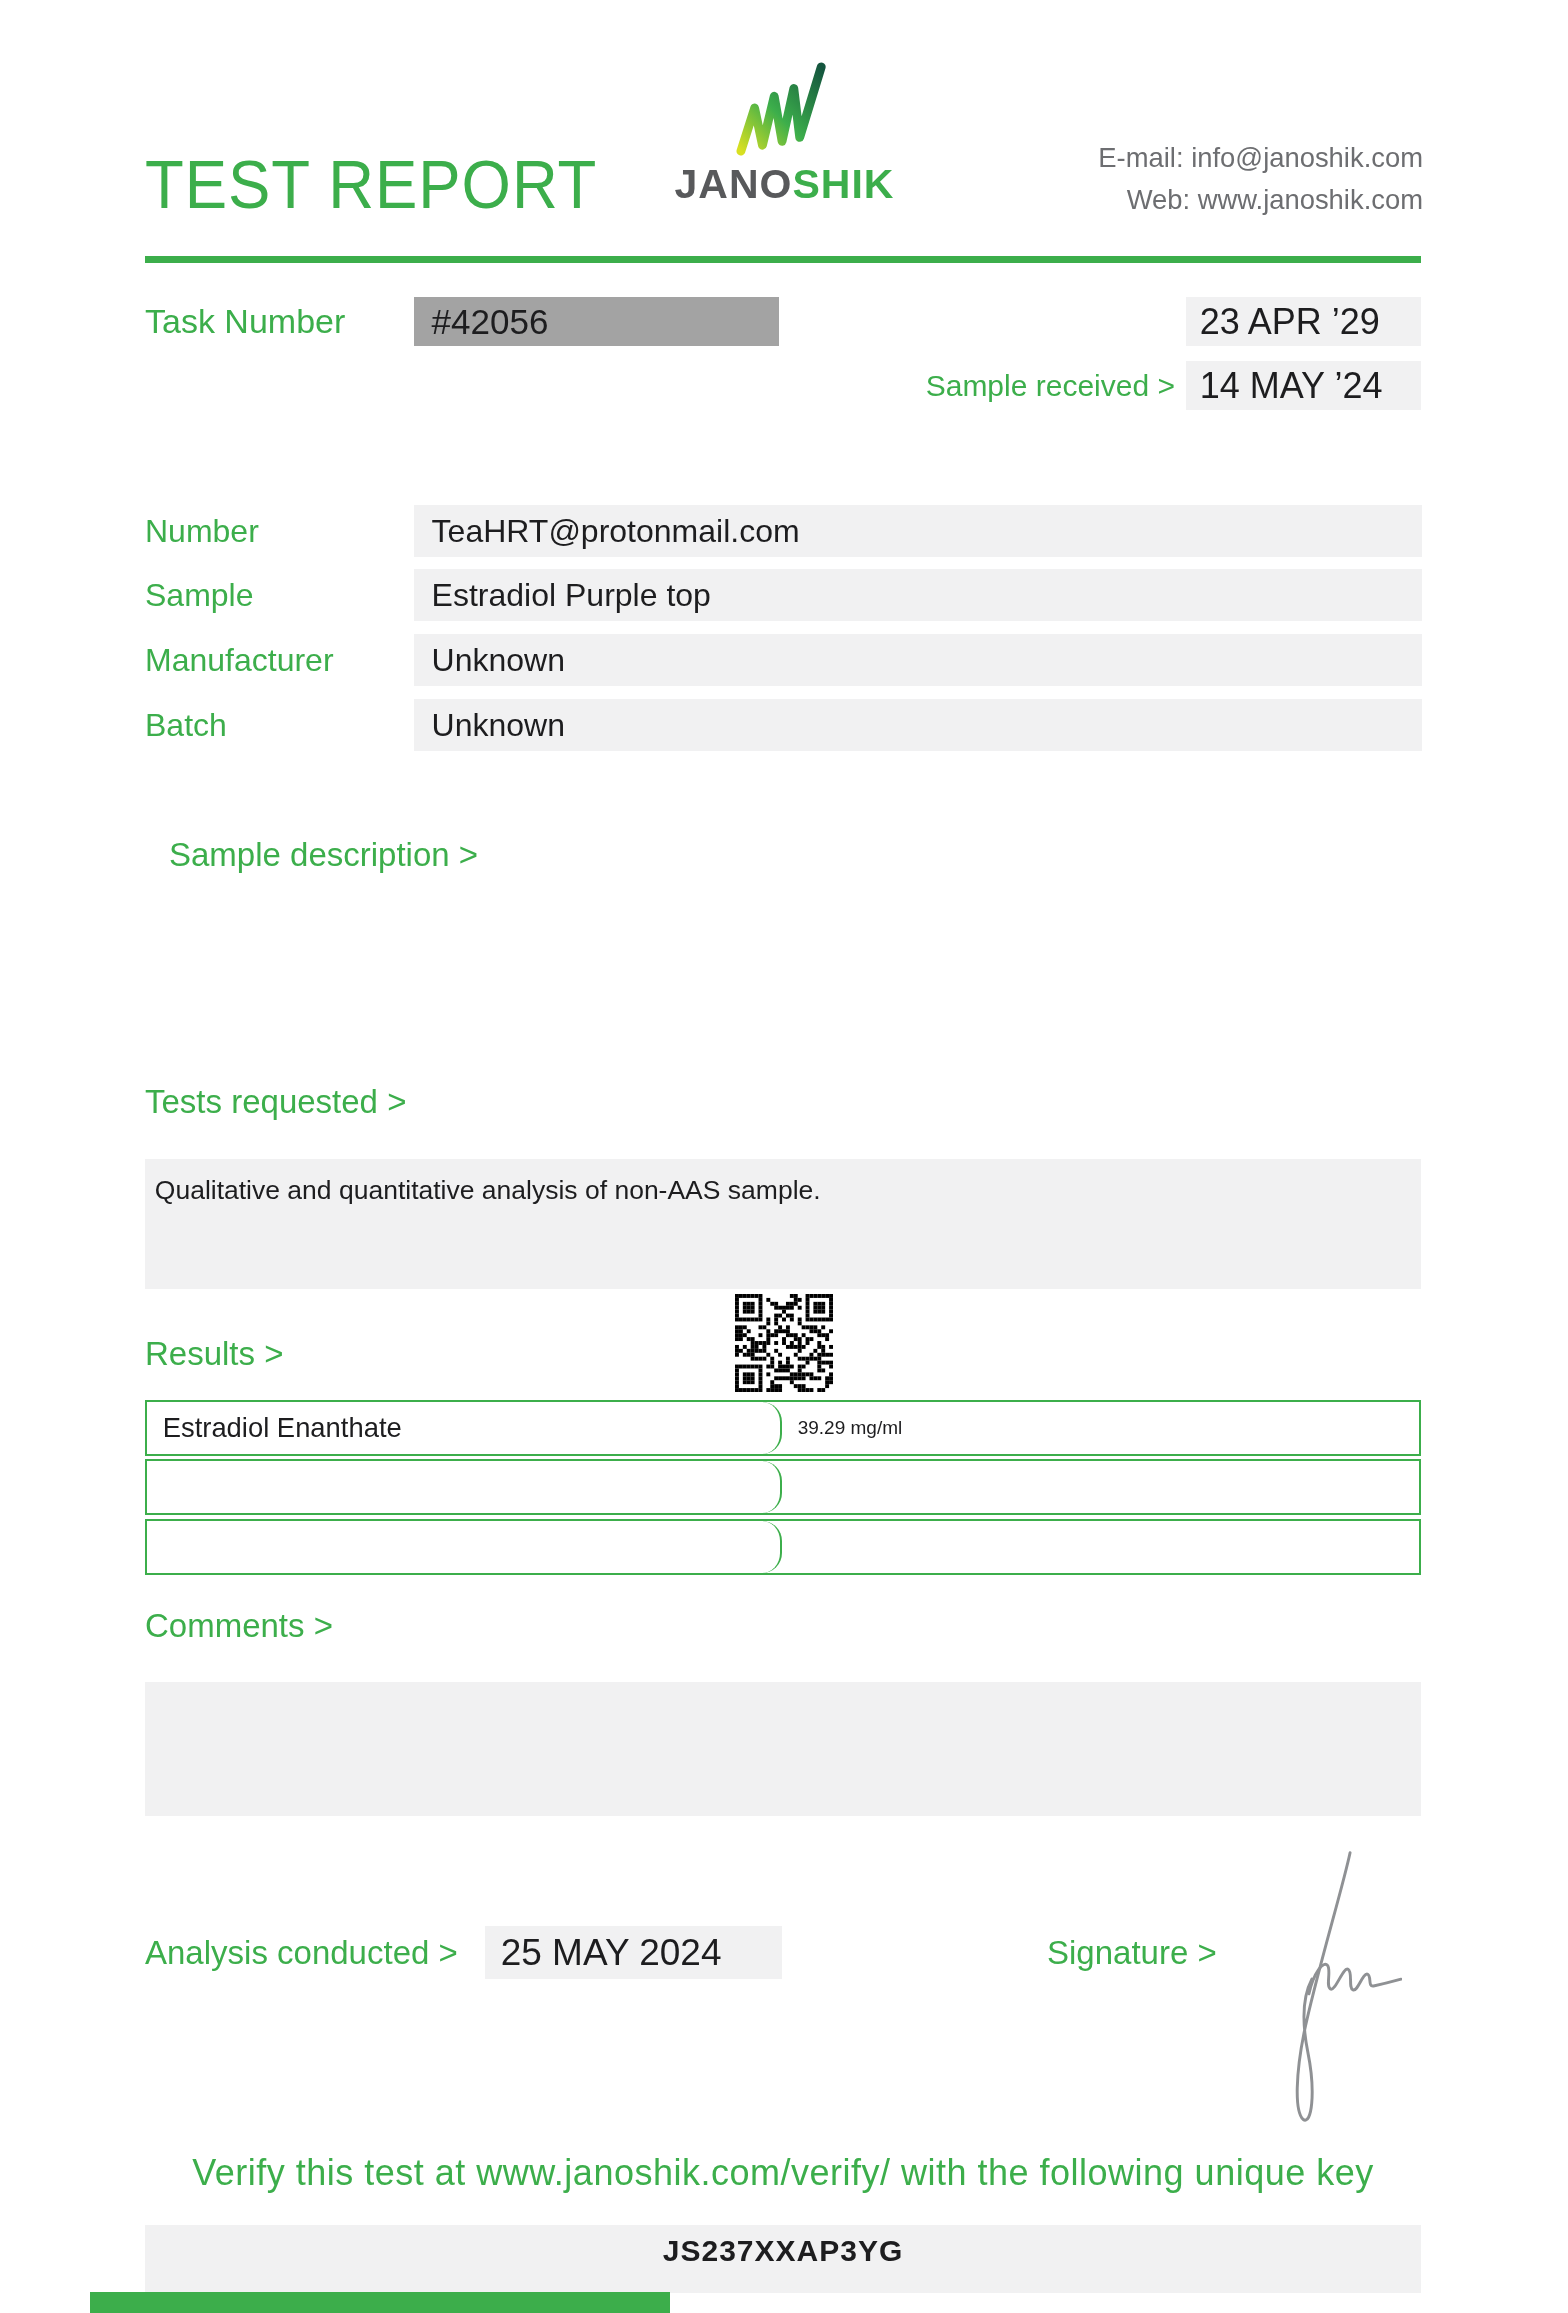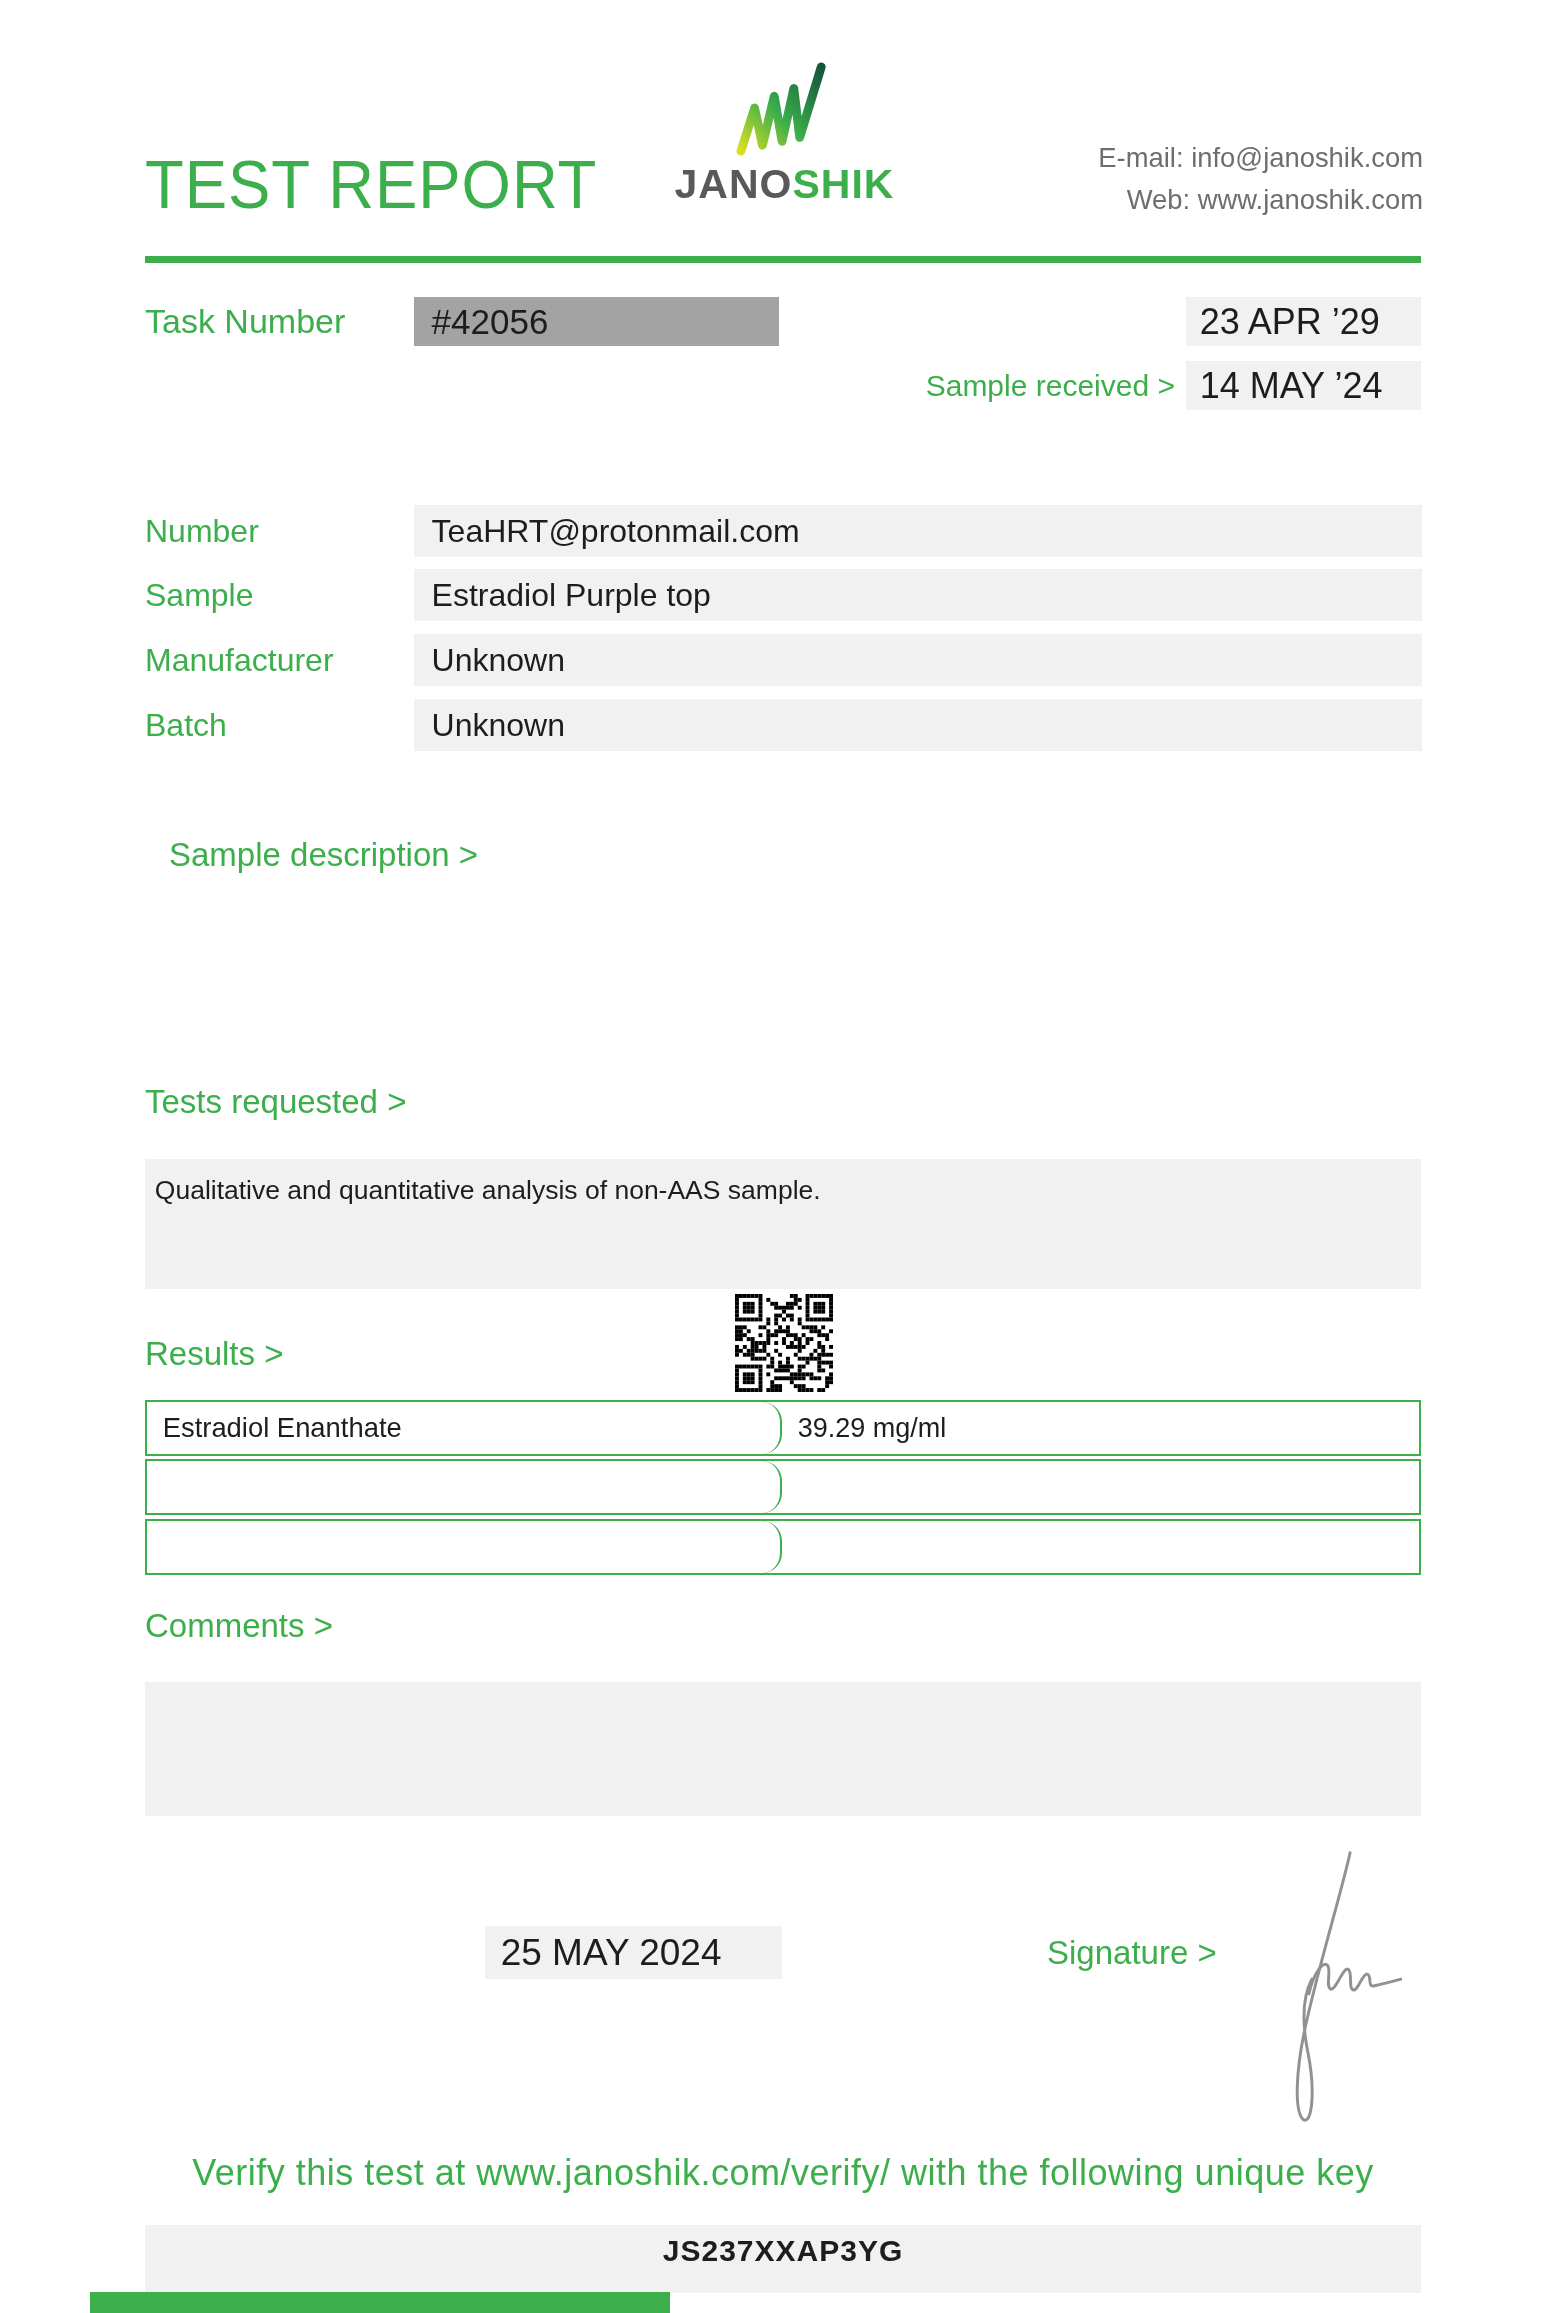--- a/index.html
+++ b/index.html
@@ -41,21 +41,21 @@
   .sd-box{top:910px; height:137px;}
   .tr-heading{top:1083px;}
   .tr-box{top:1159px; height:130px;}
   .res-heading{top:1335px;}
   .qr{left:735px; top:1294px; width:98px; height:98px;}
   .result-row{left:145px; width:1276px; height:56px; border:2px solid #3CAE4B; background:#fff;
     display:flex; align-items:stretch; box-sizing:border-box;}
   .rr1{top:1400px;} .rr2{top:1459px;} .rr3{top:1519px;}
   .rcell1{width:635px; border-right:2px solid #3CAE4B; display:flex; align-items:center;
     padding-left:15.7px; box-sizing:border-box; font-size:27.4px; white-space:nowrap;border-radius:20px;}
-  .rcell2{flex:1; display:flex; align-items:center; padding-left:15.7px; font-size:27px; white-space:nowrap;}
+  .rcell2{flex:1; display:flex; align-items:center; padding-left:15.7px; font-size:19px; white-space:nowrap;}
   .cm-heading{top:1607px;}
   .cm-box{top:1682px; height:134px;}
 
   .analysis-label{left:145px; top:1926px; line-height:53px; font-size:33px; font-weight:500; color:#3CAE4B; white-space:nowrap;}
   .analysis-box{left:485px; top:1926px; width:297px; height:53px; background:#F1F1F2; line-height:53px;
     padding-left:15.7px; font-size:37px; font-weight:500; box-sizing:border-box; white-space:nowrap;}
   .signature-label{left:1047px; top:1926px; line-height:53px; font-size:33px; font-weight:500; color:#3CAE4B; white-space:nowrap;}
   .signature-svg{left:1255px; top:1839px;}
 
   .verify-text{left:145px; top:2152px; width:1276px; text-align:center; font-size:36px; font-weight:500;
@@ -433,20 +433,21 @@
     <div class="rcell2"></div>
   </div>
   <div class="abs result-row rr3">
     <div class="rcell1"></div>
     <div class="rcell2"></div>
   </div>
 
   <div class="abs section-heading cm-heading">Comments &gt;</div>
   <div class="abs gray-box cm-box"></div>
 
+  <div class="abs analysis-label">Analysis conducted &gt;</div>
   <div class="abs analysis-box">25 MAY 2024</div>
   <div class="abs signature-label">Signature &gt;</div>
   <div class="abs signature-svg">
     <svg width="147" height="294" viewBox="0 0 150 300" fill="none" stroke="#8F9194" stroke-width="3" stroke-linecap="round">
       <path d="M97 14 C 90 48, 62 140, 50 198 C 42 238, 40 277, 49 286 C 58 293, 62 258, 54 218 C 48 188, 48 162, 58 143"></path>
       <path d="M55 158 C 60 136, 70 124, 74 129 C 78 134, 72 150, 77 153 C 82 156, 90 130, 95 133 C 100 136, 95 152, 100 154 C 105 156, 110 136, 115 138 C 119 140, 115 151, 121 150 C 130 148, 138 146, 149 143"></path>
     </svg>
   </div>
 
   <div class="abs verify-text">Verify this test at www.janoshik.com/verify/ with the following unique key</div>

